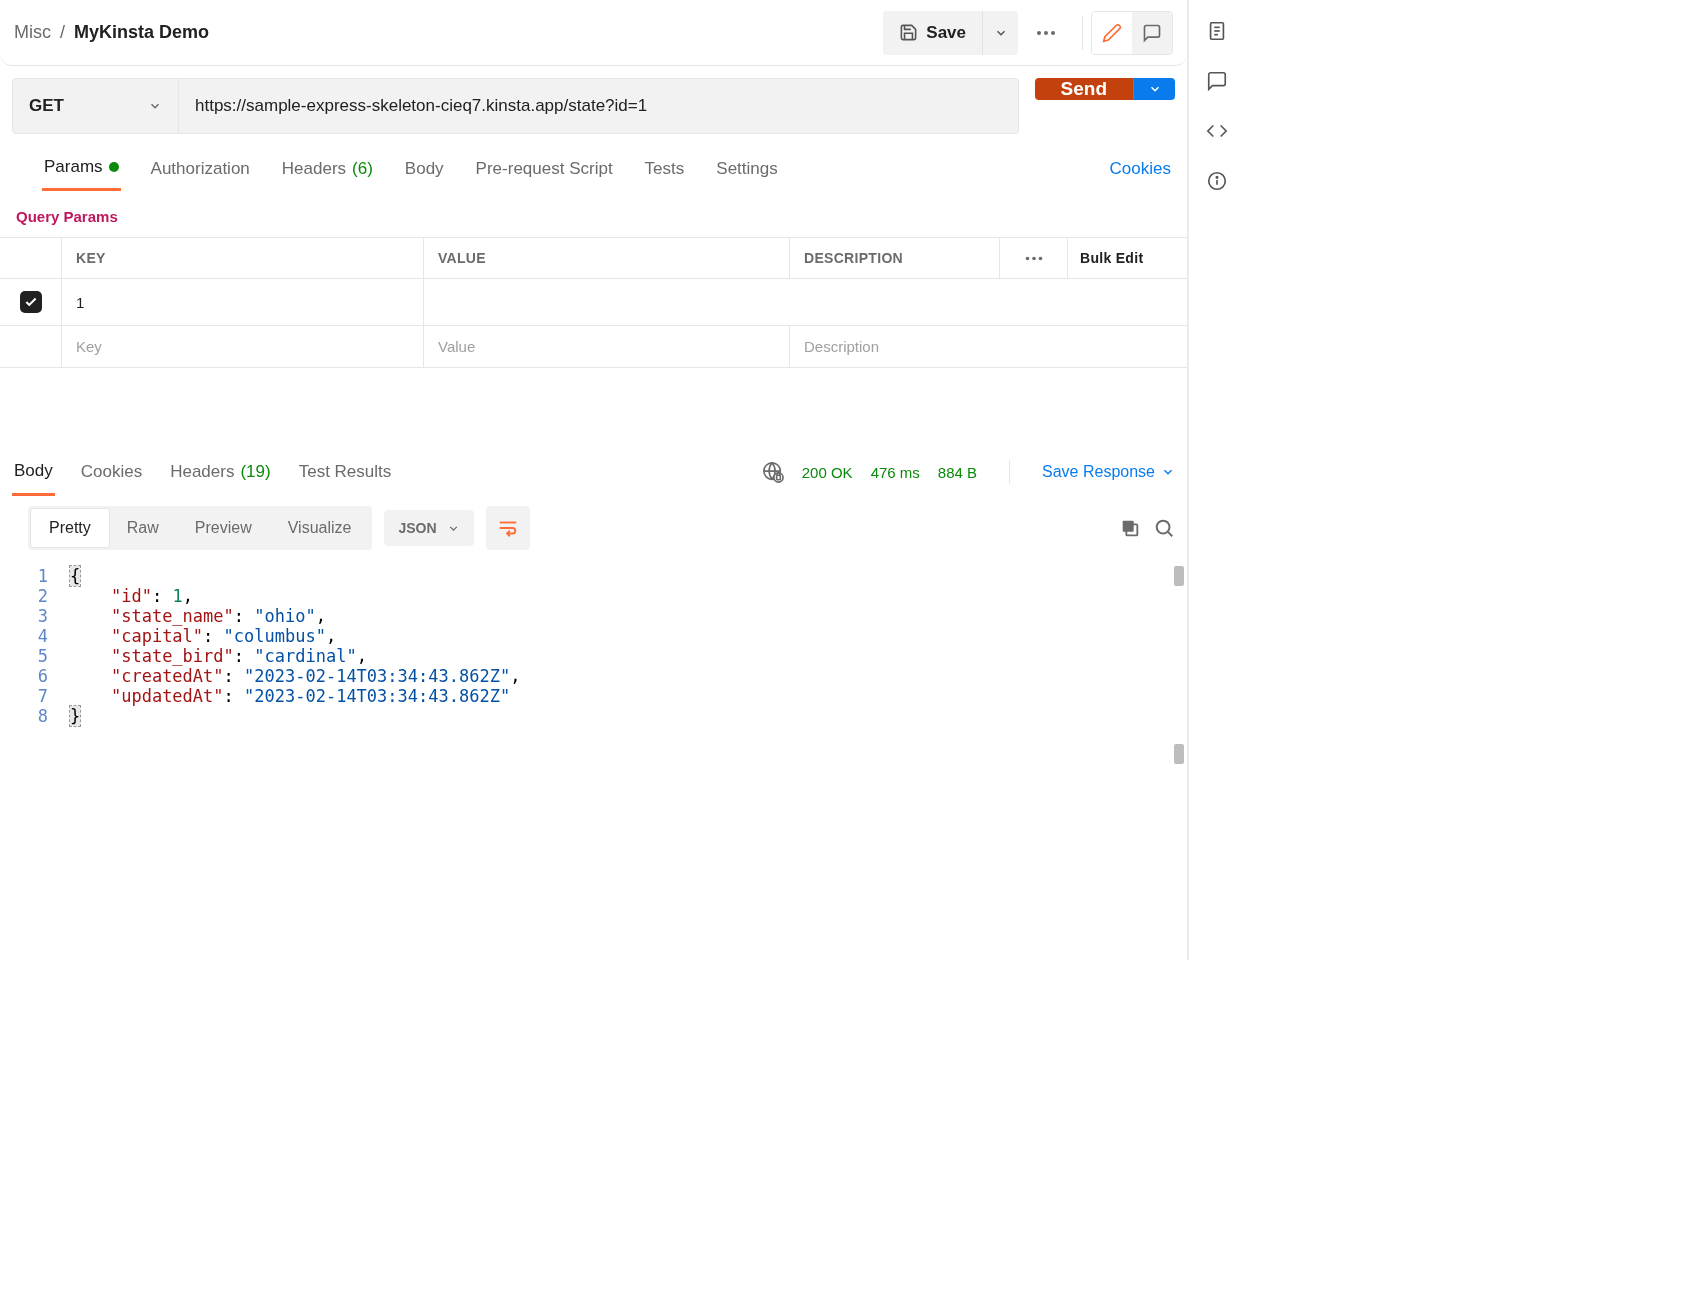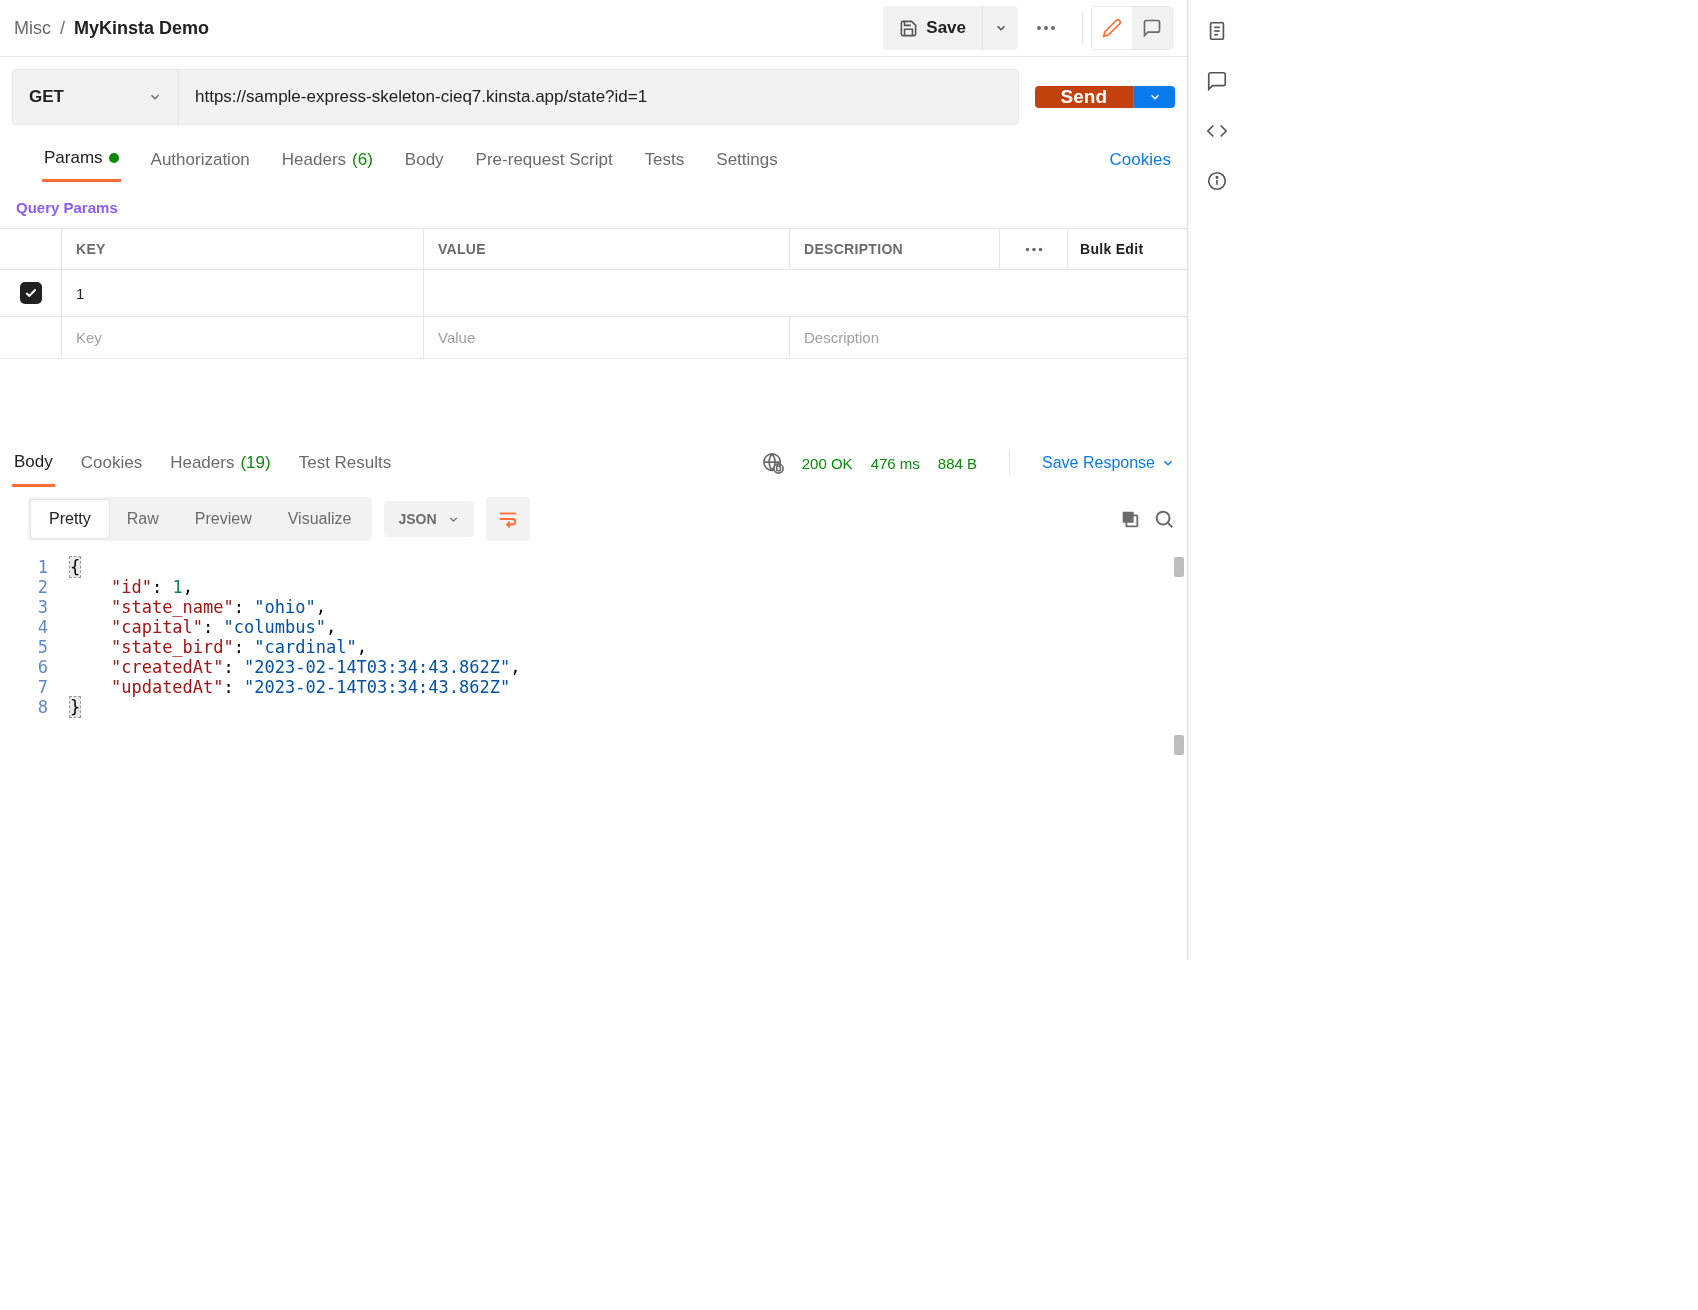--- a/index.html
+++ b/index.html
@@ -19,25 +19,26 @@
   flex-direction: column;
   align-items: center;
   gap: 28px;
   padding-top: 20px;
   border-left: 1px solid #f0f0f0;
 }
 .right-rail .ricon { width: 22px; height: 22px; color: #555; cursor: pointer; }
 
 
 .topbar {
-  height: 57px;
+  height: 66px;
   display: flex;
   align-items: center;
   padding: 0 14px;
   border-bottom: 1px solid #e6e6e6;
+  border-radius: 12px;
 }
 .breadcrumb { color: #6b6b6b; font-size: 18px; display: flex; align-items: center; gap: 9px; }
 .breadcrumb .sep { color: #6b6b6b; }
 .breadcrumb .current { color: #212121; font-weight: 600; }
 .topbar .spacer { flex: 1; }
 .save-group { display: flex; align-items: center; gap: 0; margin-right: 10px; }
 .save-btn {
   background: #f2f2f2; border: none; height: 44px;
   display: flex; align-items: center; gap: 8px; padding: 0 16px;
   font-size: 17px; font-weight: 600; color: #212121; border-radius: 4px 0 0 4px;
@@ -49,39 +50,39 @@
   border-radius: 0 4px 4px 0; cursor: pointer; color: #555;
 }
 .more-btn { background: transparent; border: none; width: 36px; height: 44px; cursor: pointer; color: #555; margin-right: 10px; display:flex;align-items:center;justify-content:center;}
 .vsep { width: 1px; height: 34px; background: #e6e6e6; margin: 0 8px; }
 .icon-pair { display: flex; border: 1px solid #e6e6e6; border-radius: 4px; overflow: hidden; }
 .icon-pair .ipbtn { width: 40px; height: 42px; display: flex; align-items: center; justify-content: center; cursor: pointer; }
 .icon-pair .ipbtn.active { background: #fff; }
 .icon-pair .ipbtn.inactive { background: #f2f2f2; }
 
 
-.reqline { display: flex; padding: 12px; gap: 16px; align-items: center; }
+.reqline { display: flex; padding: 12px; gap: 16px; align-items: flex-start; }
 .method-url { flex: 1; display: flex; background: #f2f2f2; border: 1px solid #e6e6e6; border-radius: 4px; height: 56px; }
 .method-dd { width: 166px; display: flex; align-items: center; justify-content: space-between; padding: 0 16px; border-right: 1px solid #e6e6e6; font-weight: 700; font-size: 17px; cursor: pointer; color:#212121;}
 .url-input { flex: 1; display: flex; align-items: center; padding: 0 16px; font-size: 17px; color: #212121; }
 .send-group { display:flex; }
 .send-btn { background: #c2410c; color: #fff; border: none; font-size: 19px; font-weight: 600; padding: 0 26px; border-radius: 4px 0 0 4px; cursor: pointer; }
 .send-caret { background: #097bed; border-left: 1px solid #2a8ef0; border-top:none;border-right:none;border-bottom:none; width: 42px; display: flex; align-items: center; justify-content: center; border-radius: 0 4px 4px 0; cursor: pointer; color: #fff; }
 
 
 .tabs { display: flex; align-items: center; padding: 0 16px; border-bottom: 1px solid #ffffff; height: 46px; gap: 28px; font-size: 17px; color: #6b6b6b; }
 .tab { cursor: pointer; display:flex; align-items:center; gap:6px; padding: 0 2px; height: 100%; line-height: 46px; }
 .tab.active { color: #212121; font-weight: 500; border-bottom: 3px solid #ff6c37; margin-left: 26px; }
 .dot { width: 10px; height: 10px; border-radius: 50%; background: #0a8a0a; display: inline-block; }
 .count { color: #0a8a0a; }
 .tabs .spacer { flex: 1; }
 .cookies-link { color: #097bed; cursor: pointer; font-weight:500;}
 
 
-.section-title { font-size: 15px; font-weight: 600; color: #8b5cf6; padding: 16px 16px 12px; }
+.section-title { font-size: 15px; font-weight: 600; color: #be185d; padding: 16px 16px 12px; }
 .qp-table { border-top: 1px solid #e6e6e6; border-bottom: 1px solid #e6e6e6; }
 .qp-row { display: grid; grid-template-columns: 62px 362px 366px 210px 68px 1fr; border-bottom: 1px solid #e6e6e6; }
 .qp-row:last-child { border-bottom: none; }
 .qp-cell { padding: 12px 14px; border-right: 1px solid #e6e6e6; font-size: 15px; display:flex; align-items:center;}
 .qp-row > .qp-cell:last-child { border-right: none; }
 .qp-header .qp-cell { font-weight: 700; color: #6b6b6b; font-size: 14px; letter-spacing: 0.3px; }
 .qp-header .bulk { font-weight: 700; color: #212121; justify-content:flex-start; padding-left:12px; }
 .qp-check { justify-content:center; }
 .chbox { width: 22px; height: 22px; border-radius: 5px; background: #212121; display: flex; align-items: center; justify-content: center; color: #fff; }
 .placeholder { color: #a0a0a0; }

